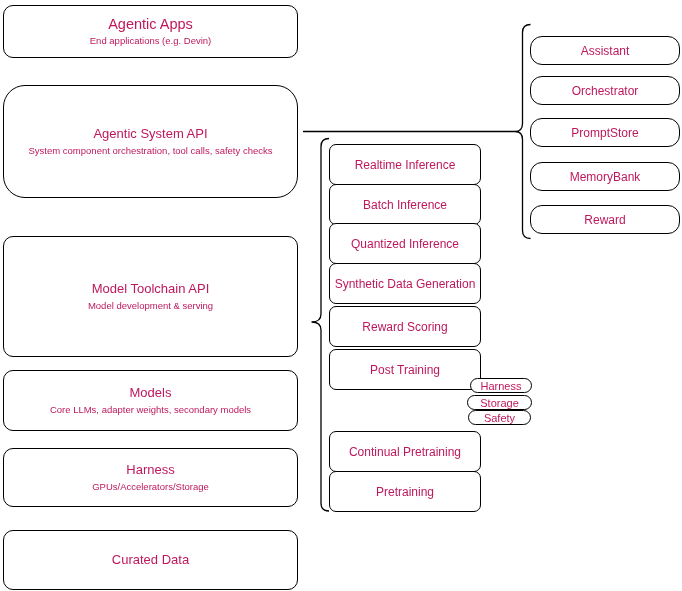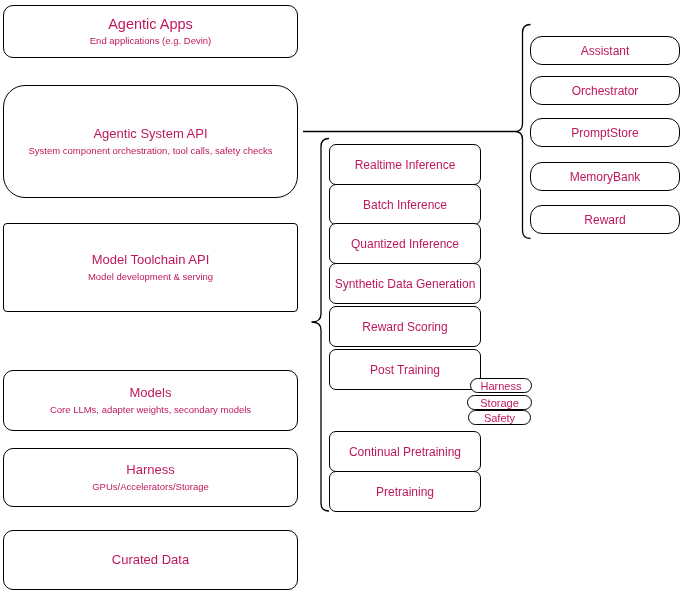--- a/index.html
+++ b/index.html
@@ -96,21 +96,21 @@
   <div class="node lbox" style="top:5px;height:53px;border-radius:10px">
     <div class="title t-lg">Agentic Apps</div>
     <div class="subtitle">End applications (e.g. Devin)</div>
   </div>
 
   <div class="node lbox" style="top:85px;height:113px;border-radius:22px">
     <div class="title">Agentic System API</div>
     <div class="subtitle">System component orchestration, tool calls, safety checks</div>
   </div>
 
-  <div class="node lbox" style="top:223px;height:89px;border-radius:4px">
+  <div class="node lbox" style="top:236px;height:121px;border-radius:10px">
     <div class="title">Model Toolchain API</div>
     <div class="subtitle">Model development &amp; serving</div>
   </div>
 
   <div class="node lbox" style="top:370px;height:61px;border-radius:10px">
     <div class="title">Models</div>
     <div class="subtitle">Core LLMs, adapter weights, secondary models</div>
   </div>
 
   <div class="node lbox" style="top:448px;height:59px;border-radius:10px">

